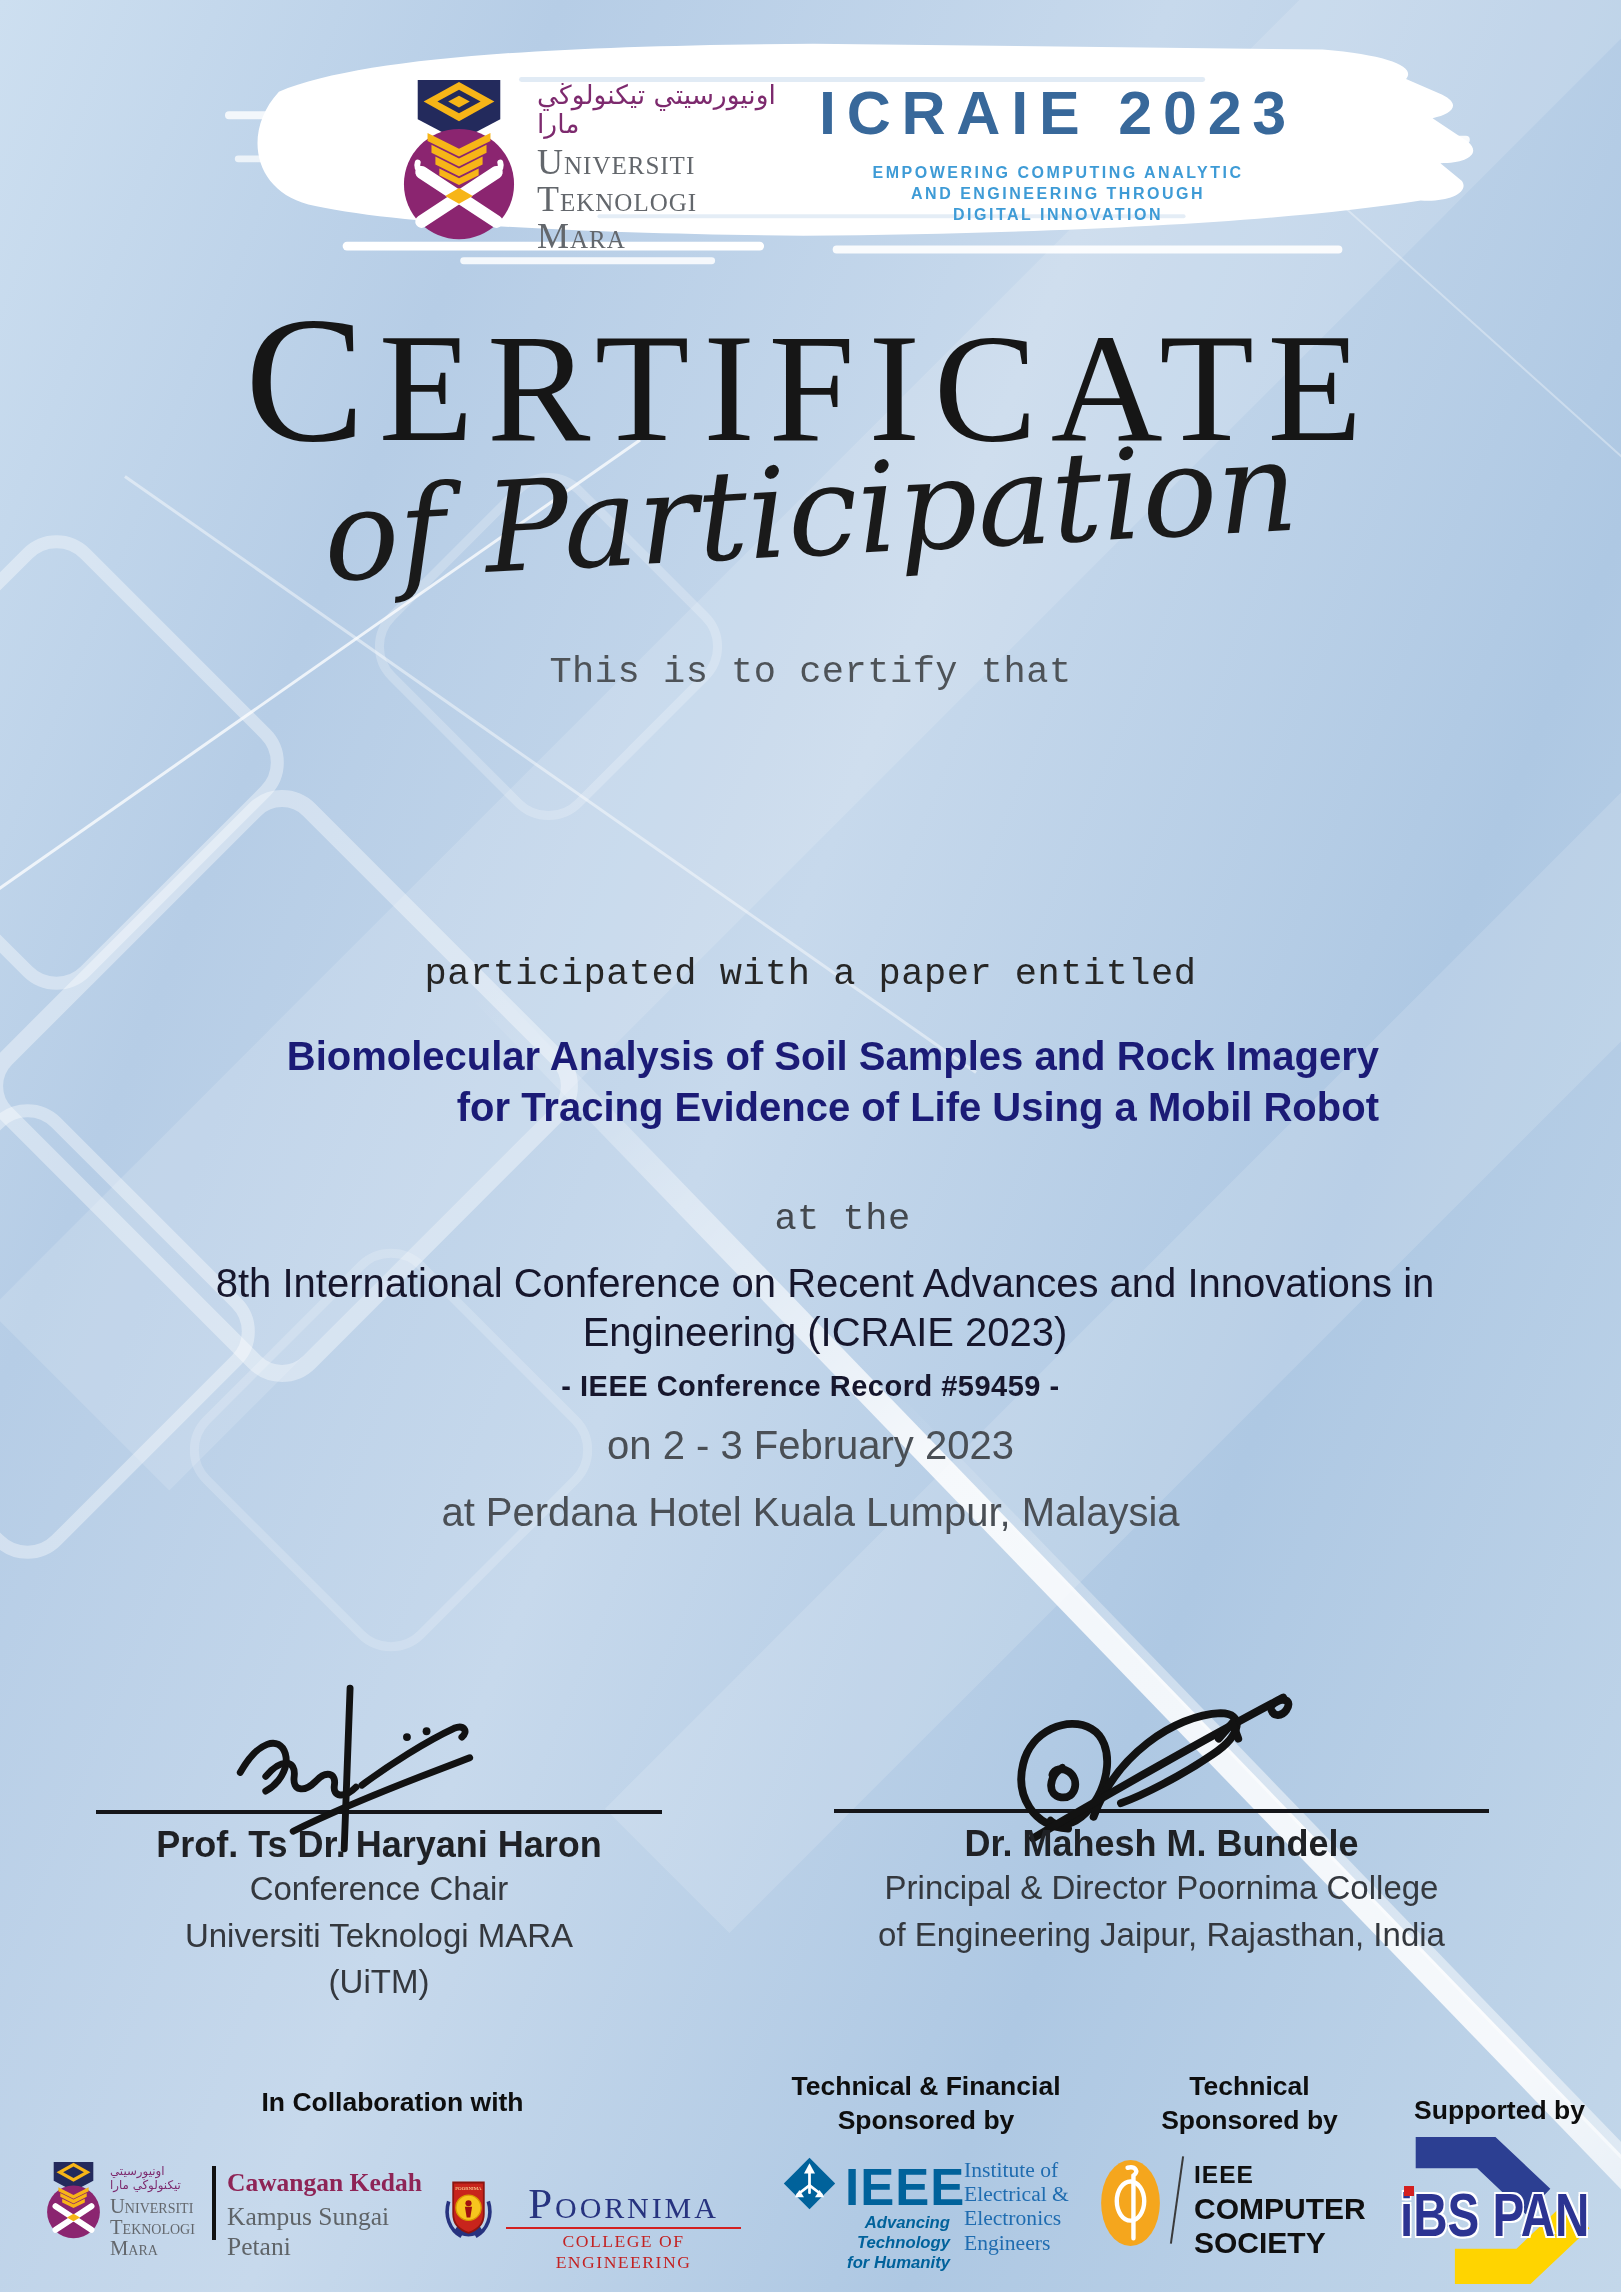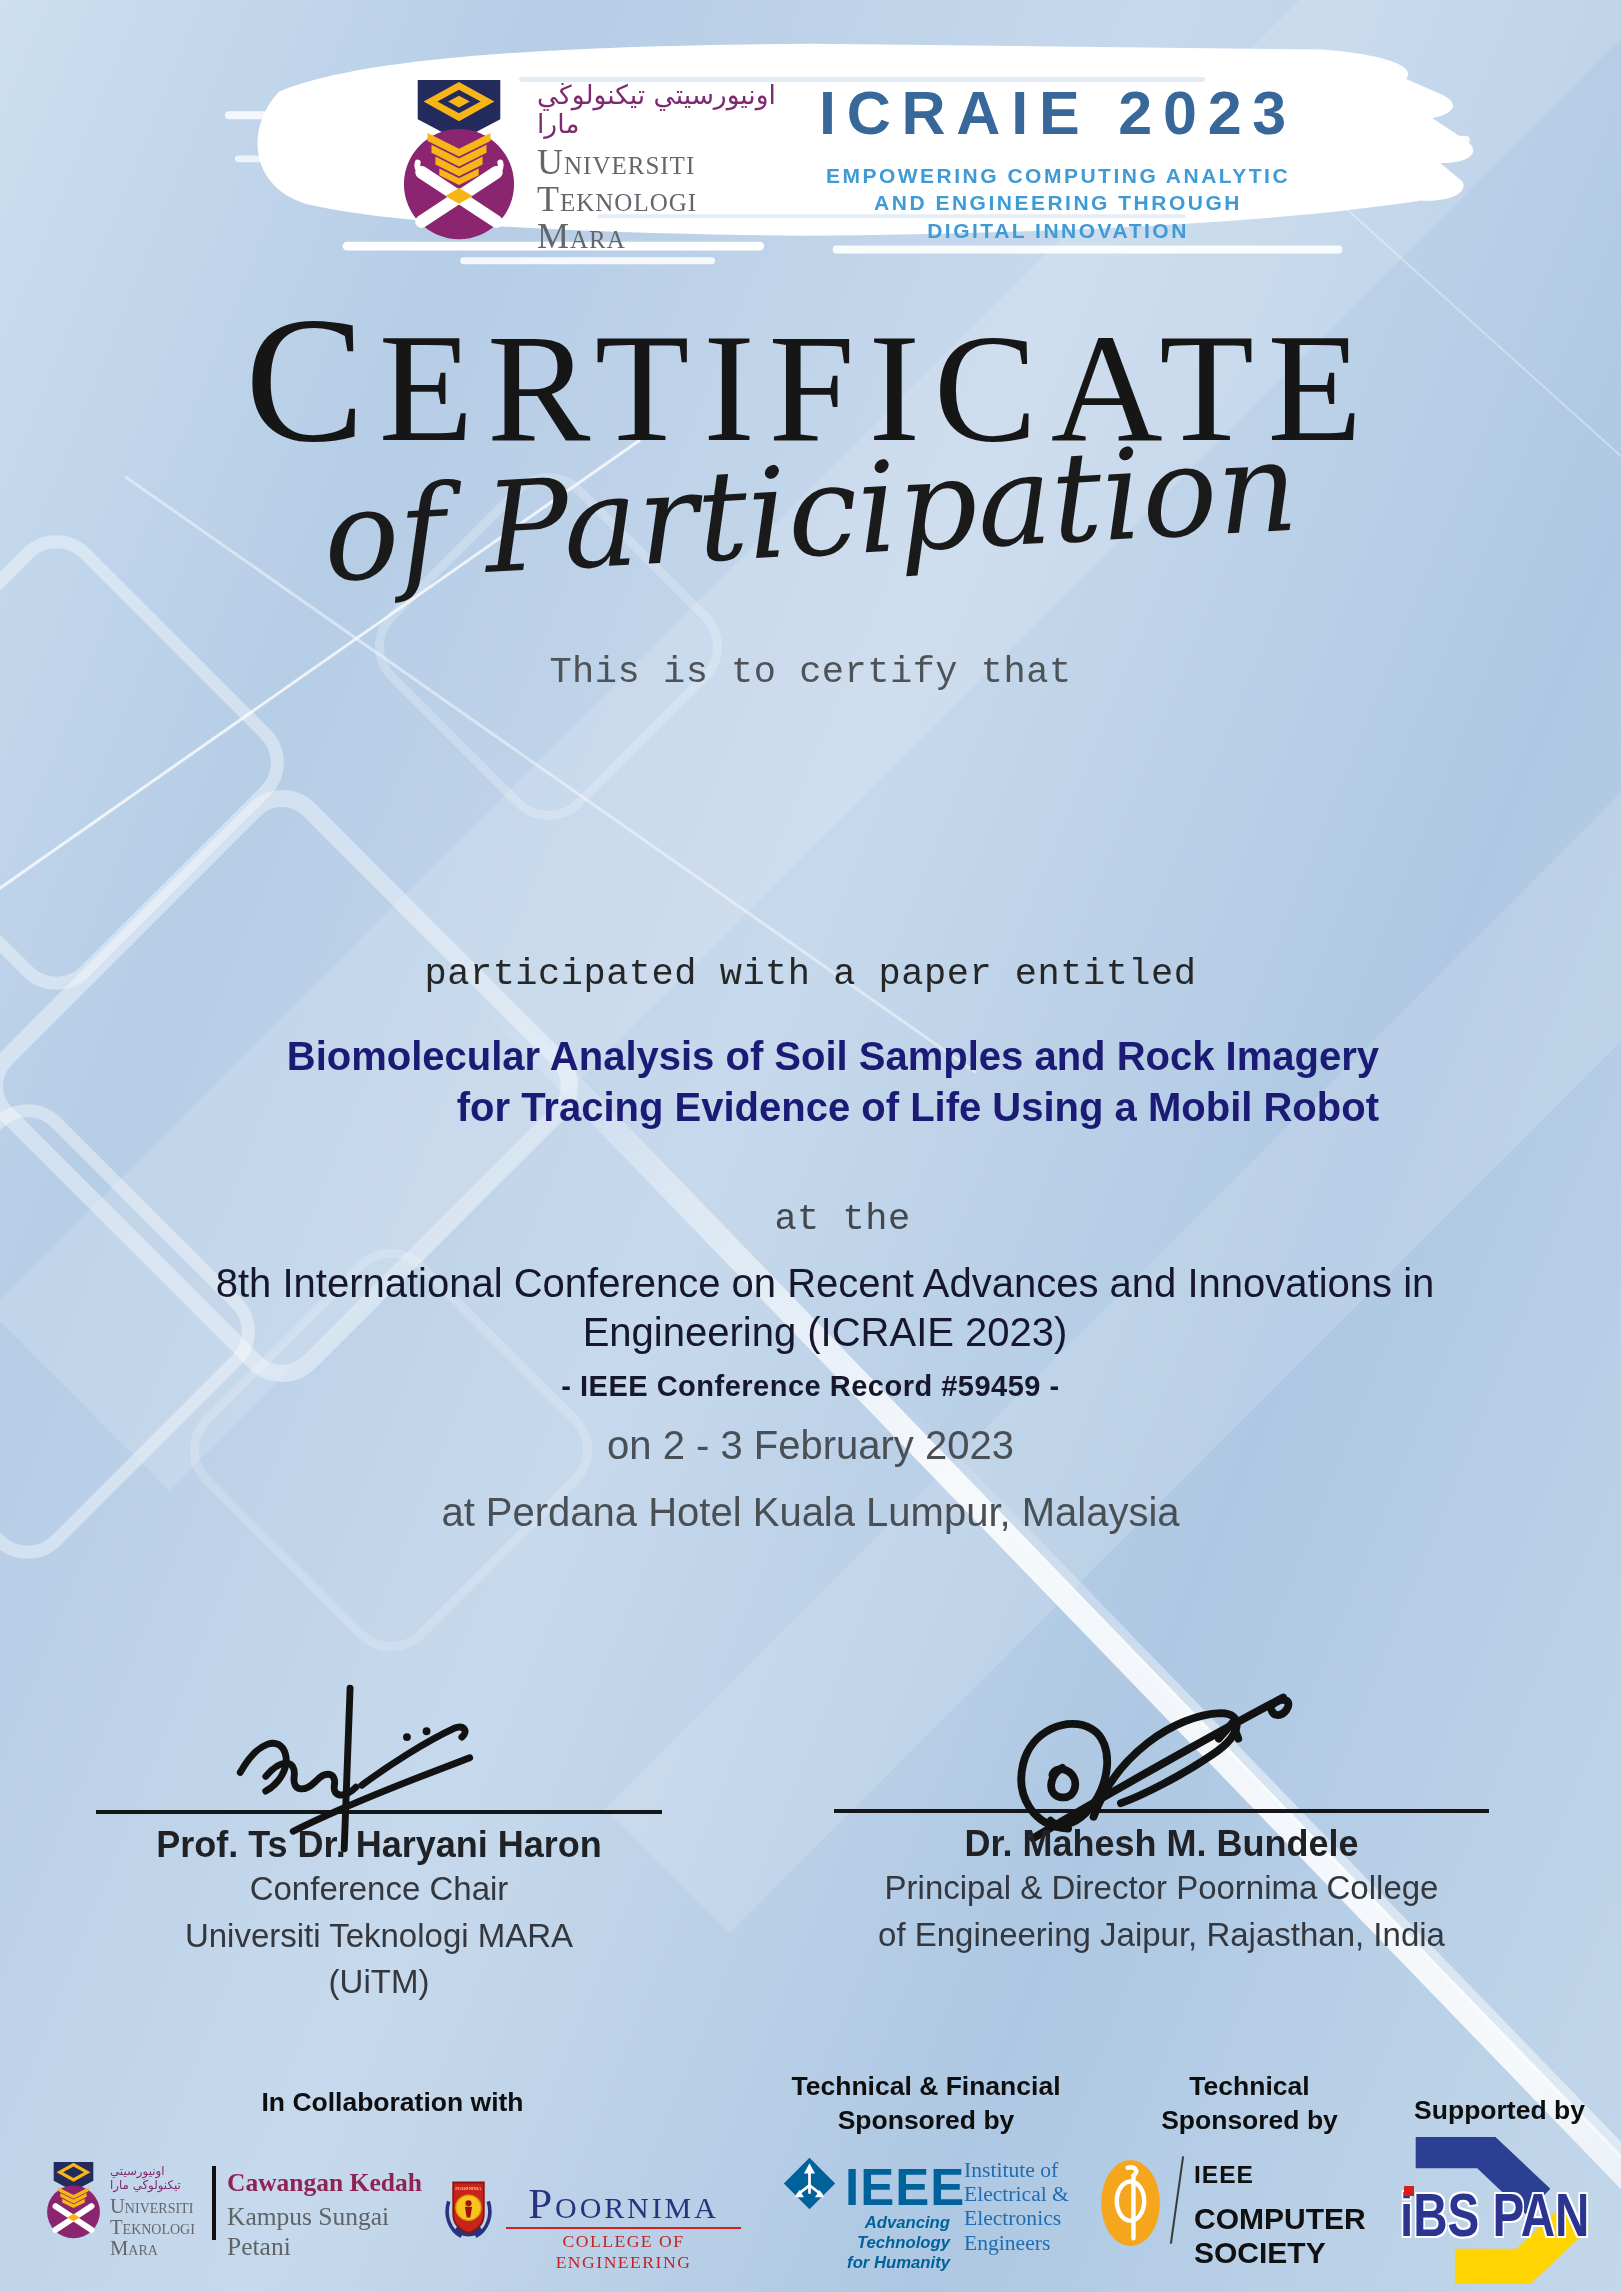--- a/index.html
+++ b/index.html
@@ -10,21 +10,21 @@
   
   .band{position:absolute;background:linear-gradient(rgba(255,255,255,0),rgba(255,255,255,.85) 30%,rgba(255,255,255,.85) 70%,rgba(255,255,255,0));}
   .softband{position:absolute;background:rgba(255,255,255,.14);}
   .thinline{position:absolute;width:2.9px;background:rgba(255,255,255,.75);}
   .shape{position:absolute;border:13.7px solid rgba(255,255,255,.38);border-radius:47px;transform:rotate(45deg);}
   
   .uitm-text{color:#63676c;font-family:"Liberation Serif",serif;font-variant:small-caps;
              font-size:36px;line-height:1.02;letter-spacing:1px;}
   .uitm-arabic{color:#7d2a6e;font-family:"DejaVu Sans",sans-serif;font-size:26.5px;line-height:1.1;}
   .icraie-title{color:#38689a;font-weight:bold;font-size:61px;letter-spacing:10.8px;white-space:nowrap;}
-  .icraie-tag{color:#3e9bd6;font-weight:bold;font-size:21px;letter-spacing:2.5px;line-height:1.32;text-align:center;}
+  .icraie-tag{color:#3e9bd6;font-weight:bold;font-size:16px;letter-spacing:2.5px;line-height:1.32;text-align:center;}
   
   .cert-title{width:100%;text-align:center;font-family:"Liberation Serif",serif;color:#161616;
               font-size:155px;letter-spacing:13.7px;line-height:1;}
   .cert-title::first-letter{font-size:1.16em;}
   .script-title{width:100%;text-align:center;font-family:"DejaVu Serif",serif;font-style:italic;
                 color:#1a1a1a;font-size:125px;transform:rotate(-3deg);}
   .gray-line{width:100%;text-align:center;color:#4e5358;font-size:37px;letter-spacing:0.5px;font-family:Liberation Mono, monospace;}
   .names{left:222px;width:1176px;text-align:center;color:#1e1e20;font-weight:bold;font-size:41px;line-height:1.24;}
   .paper{left:242px;width:1137px;text-align:right;color:#1b1b76;font-weight:bold;font-size:40px;line-height:1.28;}
   .conf{left:173px;width:1304px;text-align:center;color:#16162c;font-weight:normal;font-size:40px;line-height:1.22;}
@@ -246,21 +246,21 @@
   </div>
 
   <svg class="abs" style="left:1098px;top:2156px;" width="65" height="94" viewBox="0 0 66 96">
     <ellipse cx="33" cy="48" rx="30" ry="44" fill="#f5a61d"></ellipse>
     <ellipse cx="33" cy="46" rx="14" ry="20" stroke="#ffffff" stroke-width="4.5" fill="none"></ellipse>
     <path d="M30,12 C38,10 42,16 36,20 L36,84" stroke="#ffffff" stroke-width="4.5" fill="none" stroke-linecap="round"></path>
   </svg>
   <div class="abs" style="left:1176px;top:2156px;width:2px;height:88px;background:#3a3a3a;transform:rotate(8deg);"></div>
   <div class="abs" style="left:1194px;top:2162px;width:176px;">
     <div class="cs-txt" style="font-size:24.5px;letter-spacing:1px;">IEEE</div>
-    <div class="cs-txt" style="font-size:30px;margin-top:15px;">COMPUTER</div>
+    <div class="cs-txt" style="font-size:30px;margin-top:5px;">COMPUTER</div>
     <div class="cs-txt" style="font-size:30px;margin-top:2.9px;">SOCIETY</div>
   </div>
 
   <div class="abs" style="left:1396px;top:2137px;width:206px;height:147px;">
     <svg width="206" height="147" viewBox="0 0 210 150" style="position:absolute;left:0;top:0;">
       <path d="M18,12 L95,12 L152,68 L112,108 L78,74 L40,74 Z" fill="#2c3f92" opacity="0"></path>
       <path d="M20,14 L90,14 L145,66" stroke="#2c3f92" stroke-width="36" fill="none"></path>
       <path d="M60,132 L130,132 L185,80" stroke="#ffd400" stroke-width="36" fill="none"></path>
     </svg>
     <div class="ibs-text" style="position:absolute;left:3.9px;top:43px;">iBS PAN</div>

